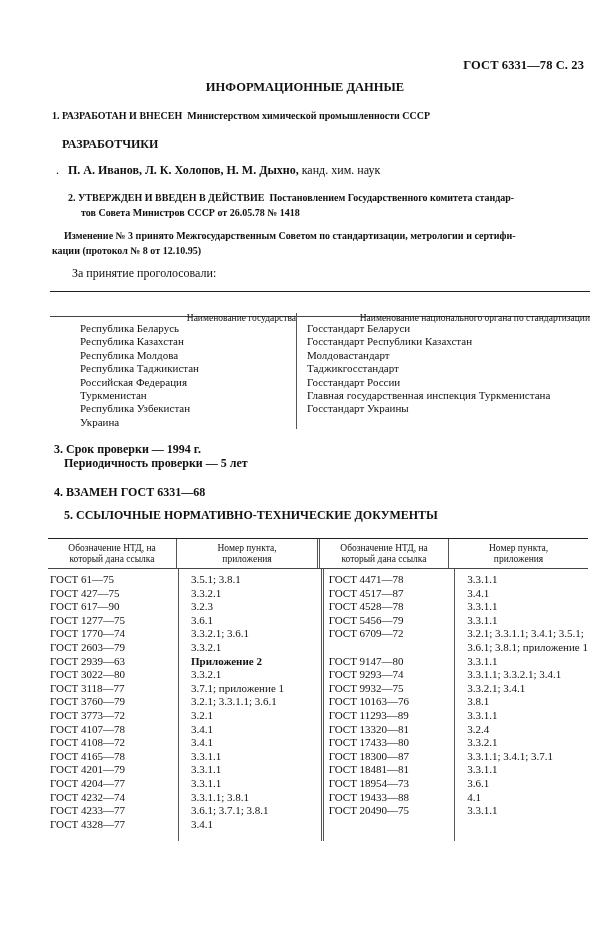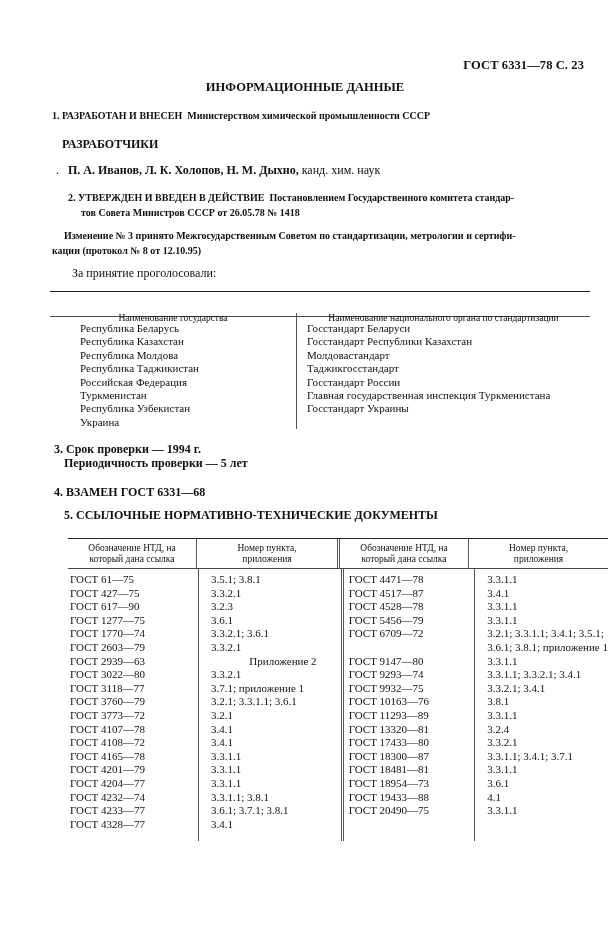--- a/index.html
+++ b/index.html
@@ -16,49 +16,49 @@
   .sec1-sub { top: 137px; left: 62px; font-weight: bold; font-size: 12px; }
   .authors { top: 163px; left: 56px; font-size: 12px; }
   .sec2 { top: 190px; left: 68px; width: 538px; }
   .sec2 .cont { padding-left: 13px; }
   .amend { top: 228px; left: 52px; width: 538px; text-indent: 12px; font-weight: bold; }
   .voted { top: 266px; left: 72px; font-size: 12px; }
 
   
   .states { top: 291px; left: 50px; width: 540px; }
   .states .hdr { display: flex; border-top: 1.5px solid #222; border-bottom: 1px solid #444; height: 24px; align-items: center; font-size: 9.5px; }
-  .states .hdr div { text-align: center; margin-top: 27px; }
+  .states .hdr div { text-align: right; margin-top: 27px; }
   .states .c1 { width: 246px; }
   .states .c2 { flex: 1; }
   .states .divider { border-left: 1px solid #555; }
   .states .body { display: flex; font-size: 11px; line-height: 13.4px; padding-top: 5px; }
   .states .body .c1 { padding-left: 30px; width: 216px; }
   .states .body .c2 { padding-left: 10px; border-left: 1px solid #555; }
 
   .sec3 { top: 442px; left: 54px; font-weight: bold; font-size: 12px; line-height: 14px; }
   .sec3 .cont { padding-left: 10px; }
   .sec4 { top: 485px; left: 54px; font-weight: bold; font-size: 12px; }
   .sec5 { top: 508px; left: 64px; font-weight: bold; font-size: 12px; }
 
   
-  .refs { top: 538px; left: 68px; width: 540px; }
+  .refs { top: 538px; left: 48px; width: 540px; }
   .refs .hdr { display: flex; border-top: 1.5px solid #222; border-bottom: 1px solid #444; height: 29px; align-items: center; font-size: 9.5px; line-height: 11px; }
   .refs .hdr > div { text-align: center; height: 100%; display: flex; align-items: center; justify-content: center; }
   .col-a { width: 128px; }
   .col-b { width: 140px; border-left: 1px solid #555; }
   .col-c { width: 128px; border-left: 3px double #555; }
   .col-d { flex: 1; border-left: 1px solid #555; }
   .refs .body { display: flex; font-size: 11px; line-height: 13.6px; gap: 24px; }
   .refs .body > div { padding-top: 4px; padding-bottom: 10px; }
   .refs .body .col-a { padding-left: 2px; width: 126px; }
   .refs .body .col-b { padding-left: 12px; width: 128px; }
   .refs .body .col-c { padding-left: 5px; width: 123px; }
   .refs .body .col-d { padding-left: 12px; }
   .row { white-space: nowrap; height: 13.6px; }
-  .bold-cell { font-weight: normal; text-align: right; }
+  .bold-cell { font-weight: bold; }
 </style>
 </head>
 <body>
 
 <div class="abs page-header">ГОСТ 6331—78 С. 23</div>
 <div class="abs doc-title">ИНФОРМАЦИОННЫЕ ДАННЫЕ</div>
 
 <div class="abs sec sec1">
   <span class="b">1. РАЗРАБОТАН И ВНЕСЕН</span>&nbsp;
   <span class="b">Министерством химической промышленности СССР</span>

